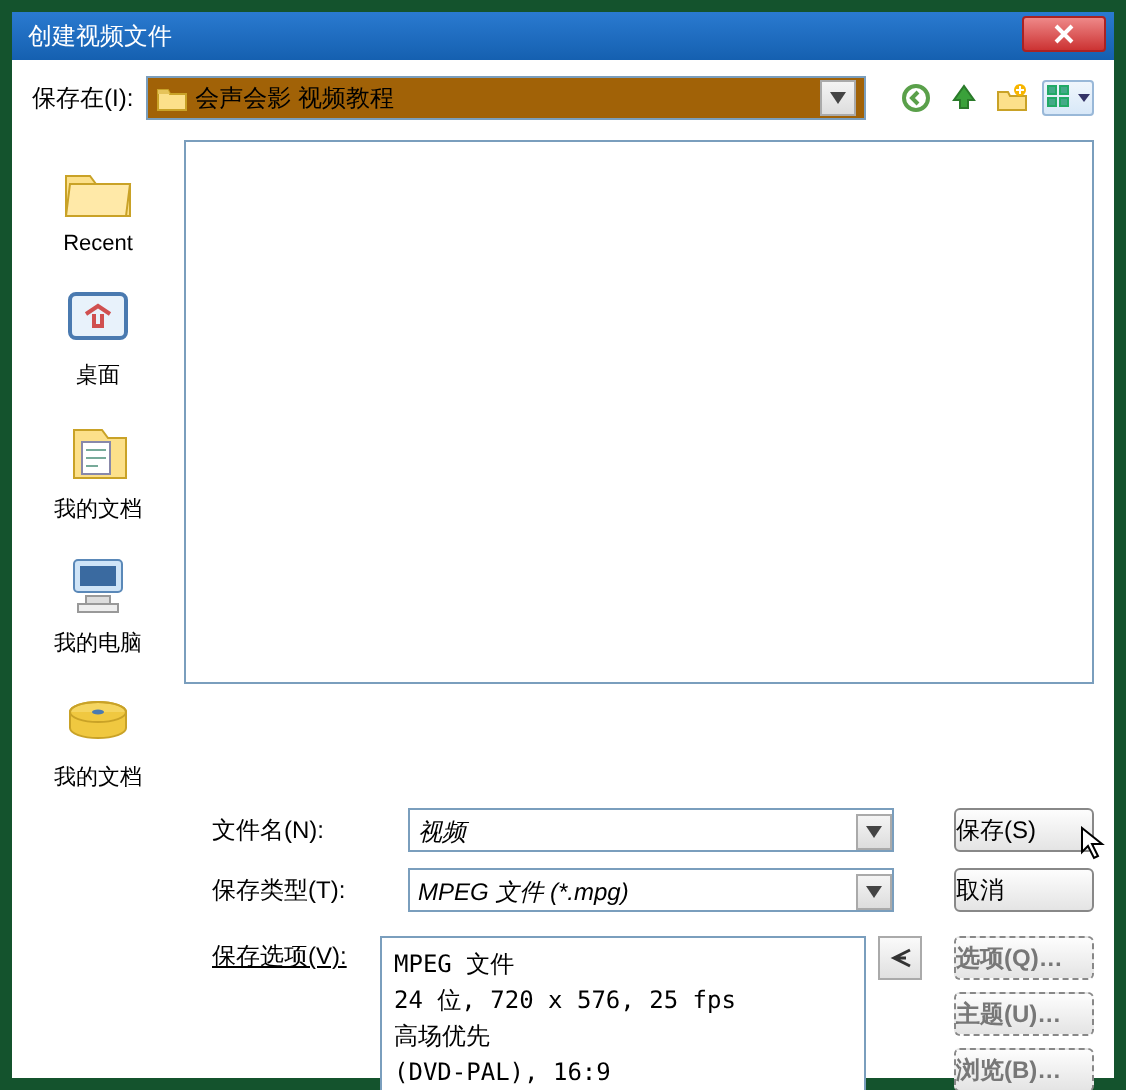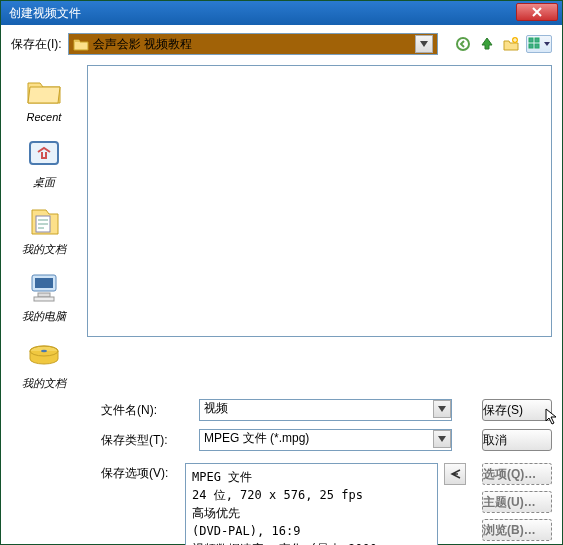--- a/index.html
+++ b/index.html
@@ -1,43 +1,43 @@
 <!DOCTYPE html>
 <html><head>
 <meta charset="utf-8">
 <style>
 * { box-sizing: border-box; margin: 0; padding: 0; }
 body { font-family: "Microsoft YaHei", SimSun, Tahoma, sans-serif; font-size: 12px; background: #fff; }
-.window { width: 563px; height: 545px; border: 1px solid #14532d; background: #fff; position: relative; }
+.window { width: 563px; height: 545px; border: 6px solid #14532d; background: #fff; position: relative; }
 .titlebar { height: 24px; background: linear-gradient(to bottom, #2a7ad0, #1560b0); color: #fff; display: flex; align-items: center; padding: 0 4px; position: relative; }
 .titlebar-text { font-size: 12px; padding-left: 4px; }
 .close-btn { position: absolute; right: 4px; top: 2px; width: 42px; height: 18px; background: linear-gradient(to bottom, #e88, #c33); border: 1px solid #a22; border-radius: 2px; display: flex; align-items: center; justify-content: center; color: #fff; font-weight: bold; }
 .toolbar-row { display: flex; align-items: center; padding: 8px 10px 6px 10px; gap: 6px; }
 .label { font-size: 12px; white-space: nowrap; }
 .dir-combo { flex: 1; height: 22px; border: 1px solid #7a9ebd; background: #a16207; display: flex; align-items: center; padding: 0 4px; }
 .folder-icon { width: 16px; height: 14px; margin-right: 4px; }
 .dir-combo-text { flex: 1; font-size: 12px; }
 .dropdown-arrow { width: 18px; height: 18px; border: 1px solid #aaa; background: linear-gradient(#f4f4f4,#ddd); display: flex; align-items: center; justify-content: center; }
 .tool-icons { display: flex; gap: 6px; margin-left: 10px; align-items: center; }
 .tool-icon { width: 18px; height: 18px; display: flex; align-items: center; justify-content: center; }
 .body-area { display: flex; }
 .places { width: 86px; display: flex; flex-direction: column; align-items: center; gap: 12px; padding-top: 10px; }
 .place { display: flex; flex-direction: column; align-items: center; gap: 2px; cursor: pointer; }
 .place-icon { width: 38px; height: 38px; display: flex; align-items: center; justify-content: center; }
-.place-label { font-size: 11px; text-align: center; font-style: italic; }
+.place-label { font-size: 11px; text-align: center; }
 .file-list { flex: 1; margin: 4px 10px 6px 0; border: 1px solid #7a9ebd; background: #fff; height: 272px; }
 .form-area { padding: 0 10px 10px 100px; }
 .form-row { display: flex; align-items: center; margin-top: 8px; gap: 20px; }
 .form-row .label { width: 78px; }
-.combo { flex: 1; height: 22px; border: 1px solid #7a9ebd; background: #fff; display: flex; align-items: flex-start; }
+.combo { flex: 1; height: 22px; border: 1px solid #7a9ebd; background: #fff; display: flex; align-items: flex-end; font-style: italic; }
 .combo-text { flex: 1; padding: 0 4px; font-size: 12px; }
 .btn { width: 70px; height: 22px; border: 1px solid #888; background: linear-gradient(#fdfdfd,#e4e4e4); border-radius: 3px; font-size: 12px; display: flex; align-items: center; justify-content: flex-start; margin-left: 10px; position: relative; }
 .btn.dotted { border-style: dashed; color: #777; }
 .options-row { display: flex; align-items: flex-start; margin-top: 12px; gap: 6px; }
-.options-label { width: 78px; padding-top: 2px; }
+.options-label { width: 78px; padding-top: 2px; text-decoration: underline; }
 .info-box { flex: 1; border: 1px solid #7a9ebd; background: #fff; padding: 4px 6px; font-size: 12px; line-height: 1.5; height: 96px; font-family: SimSun, monospace; }
 .toggle-arrow { width: 22px; height: 22px; border: 1px solid #aaa; background: linear-gradient(#fafafa,#e0e0e0); display: flex; align-items: center; justify-content: center; margin-right: 6px; align-self: flex-start; }
 .right-btns { display: flex; flex-direction: column; gap: 6px; margin-left: 4px; font-weight: bold; }
 .right-btns .btn { margin-left: 0; }
 .cursor { position: absolute; right: -8px; top: 8px; font-size: 14px; pointer-events: none; }
 svg { display: block; }
 </style>
 </head>
 <body>
 

